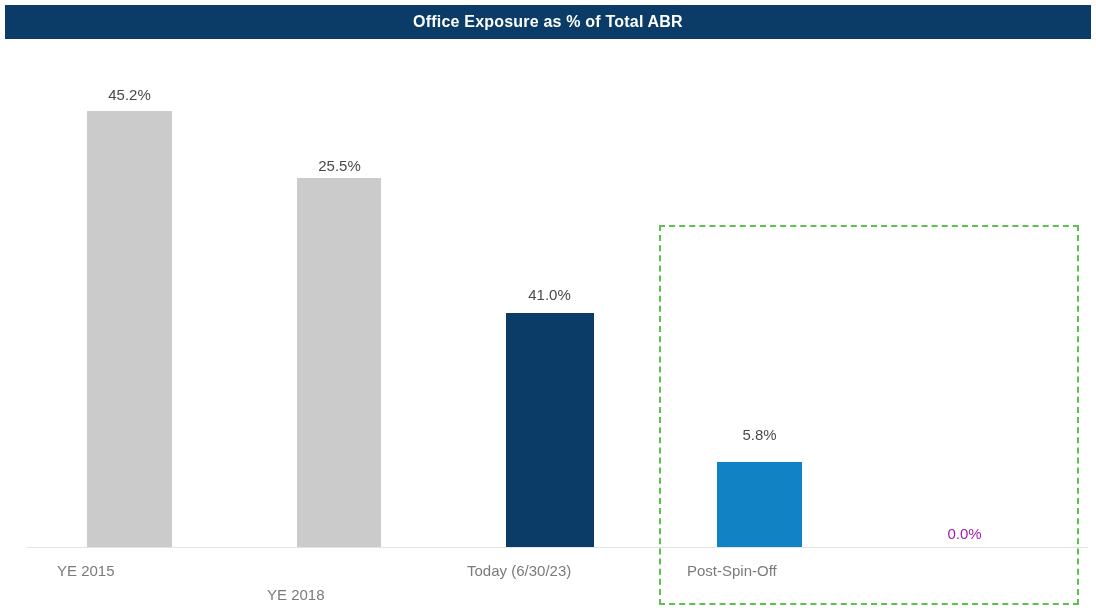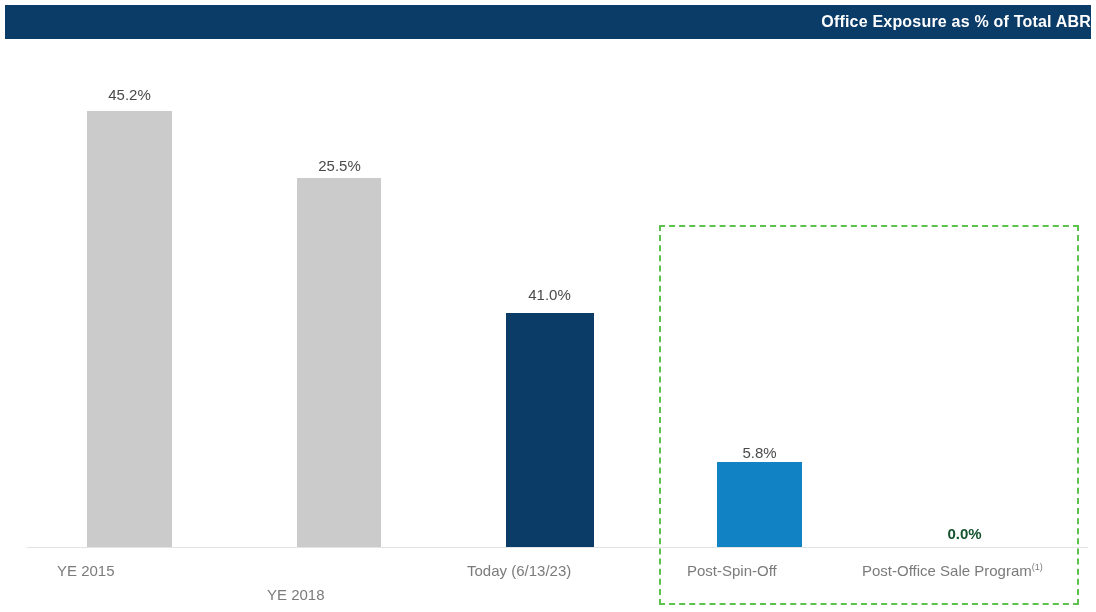--- a/index.html
+++ b/index.html
@@ -18,21 +18,21 @@
   
   #title-banner {
     position: absolute;
     left: 5px;
     top: 5px;
     width: 1086px;
     height: 34px;
     background: #0b3c68;
     display: flex;
     align-items: center;
-    justify-content: flex-end;
+    justify-content: center;
     box-sizing: border-box;
   }
   #title-text {
     color: #ffffff;
     font-size: 16px;
     font-weight: bold;
     letter-spacing: 0.2px;
     line-height: 1;
   }
 
@@ -64,21 +64,21 @@
   .bar-blue  { background: #1183c4; }
 
   .bar-value {
     position: absolute;
     text-align: center;
     font-size: 15px;
     color: #4a4a4a;
     line-height: 1;
     white-space: nowrap;
   }
-  .bar-value.blue-text { color: #14532d; font-weight: bold; }
+  .bar-value.blue-text { color: #a21caf; }
 
   .cat-label {
     position: absolute;
     font-size: 15px;
     color: #7b7b7b;
     line-height: 1;
     white-space: nowrap;
   }
   .cat-label .sup {
     font-size: 9px;
@@ -145,26 +145,23 @@
   <div class="bar-value" style="left:57px; top:48px; width:145px;">45.2%</div>
   <div class="bar bar-gray" style="left:87px; top:72px; width:85px; height:436px;"></div>
   <div class="cat-label" style="left:57px; top:524px; width:145px;">YE 2015</div>
 
   <div class="bar-value" style="left:267px; top:119px; width:145px;">25.5%</div>
   <div class="bar bar-gray" style="left:297px; top:139px; width:84px; height:369px;"></div>
   <div class="cat-label" style="left:267px; top:524px; width:145px;margin-top:24px;">YE 2018</div>
 
   <div class="bar-value" style="left:477px; top:248px; width:145px;">41.0%</div>
   <div class="bar bar-navy" style="left:506px; top:274px; width:88px; height:234px;"></div>
-  <div class="cat-label" style="left:467px; top:524px; width:165px;">Today (6/13/23)</div>
+  <div class="cat-label" style="left:467px; top:524px; width:165px;">Today (6/30/23)</div>
 
-  <div class="bar-value" style="left:687px; top:406px; width:145px;">5.8%</div>
+  <div class="bar-value" style="left:687px; top:388px; width:145px;">5.8%</div>
   <div class="bar bar-blue" style="left:717px; top:423px; width:85px; height:85px;"></div>
   <div class="cat-label" style="left:687px; top:524px; width:145px;">Post-Spin-Off</div>
 
   <div class="bar-value blue-text" style="left:892px; top:487px; width:145px;">0.0%</div>
-  <div class="cat-label" style="left:862px; top:524px; width:205px;">
-    <span>Post-Office Sale Program</span><span class="sup">(1)</span>
-  </div>
 
 
 
 </div>
 
 </body></html>

